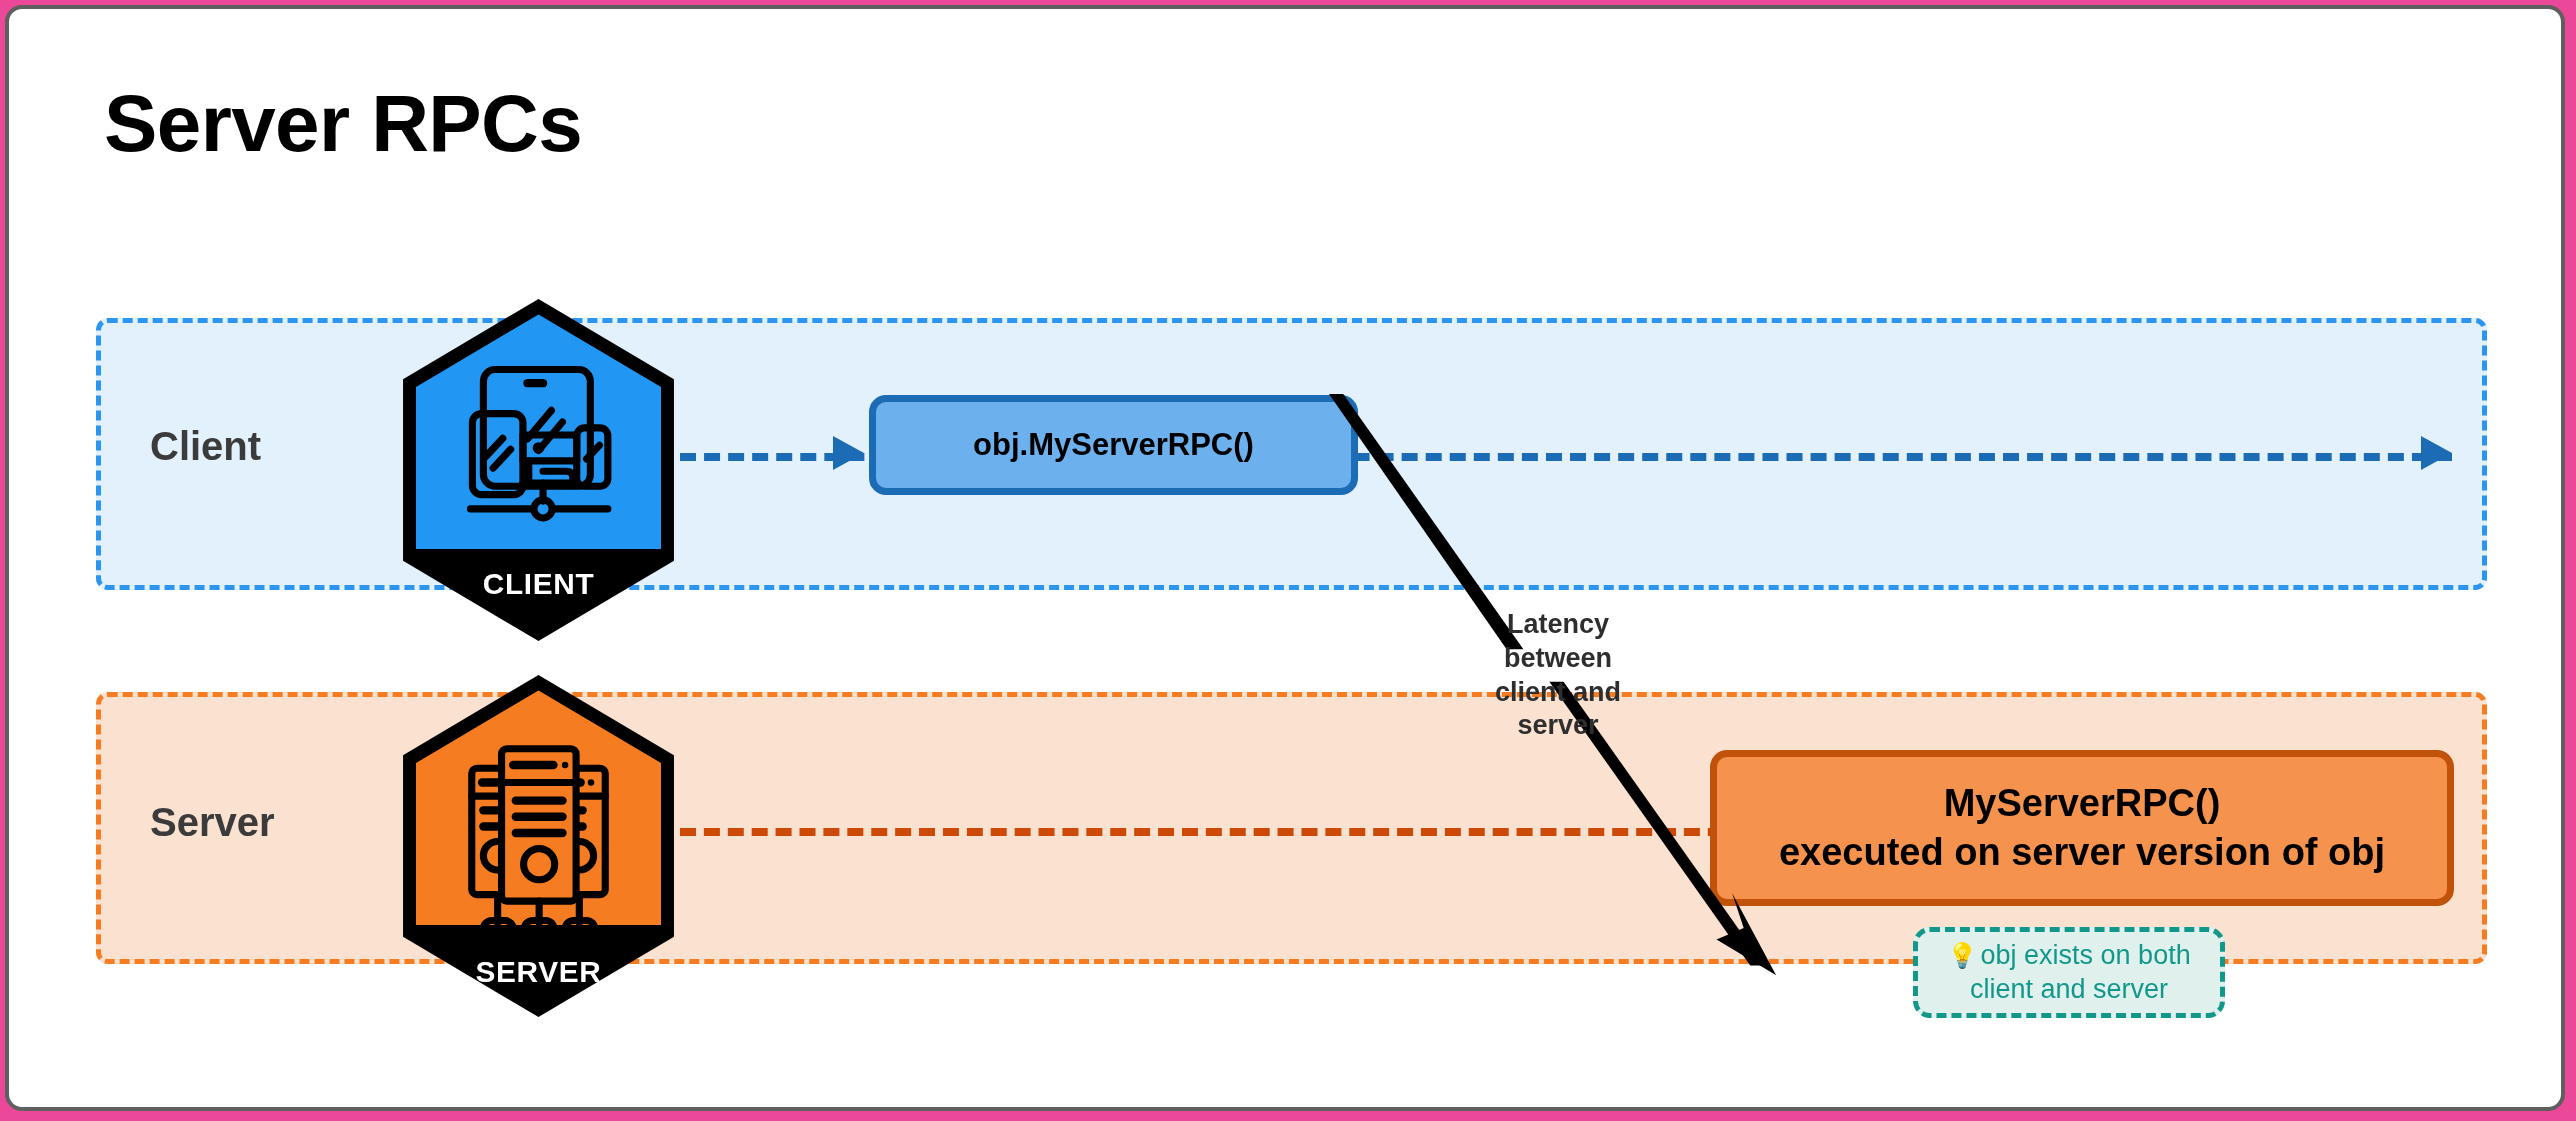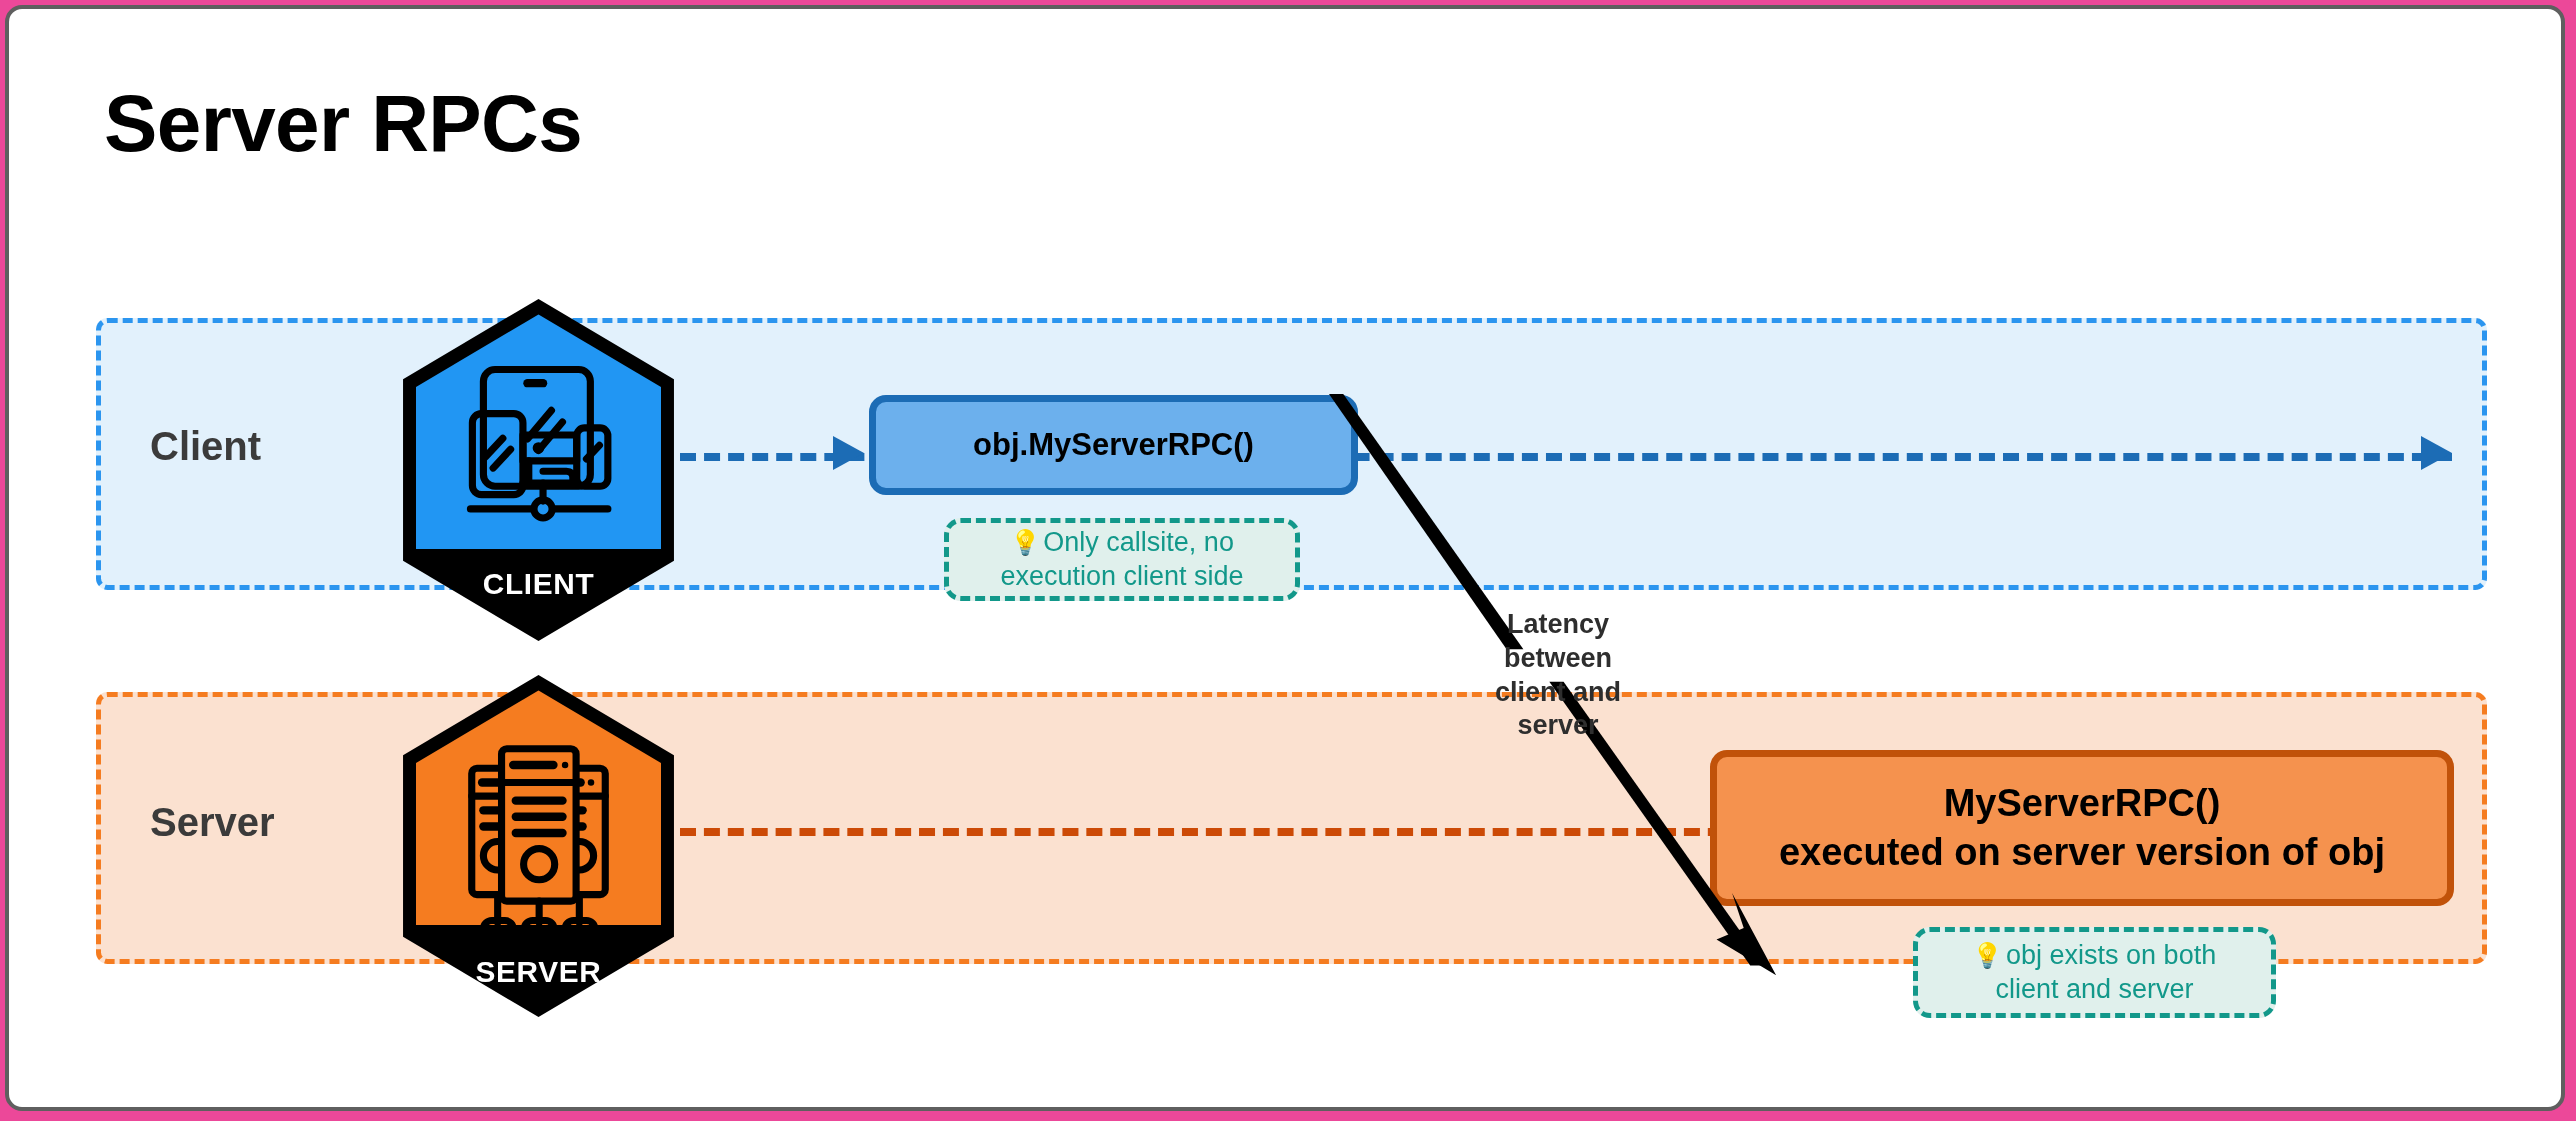--- a/index.html
+++ b/index.html
@@ -139,21 +139,21 @@
     text-align:center;
     background:#e0f0ec;
     border:5.8px dashed #12988a;
     border-radius:17px;
     color:#12988a;
     font-size:27px;
     line-height:1.25;
     padding:3.9px 11.7px;
   }
   .note-client{left:944px;top:518px;width:356px;height:83px;}
-  .note-server{left:1913px;top:927px;width:363px;height:91px;}
+  .note-server{left:1913px;top:927px;width:312px;height:91px;}
   .bulb{color:#12988a;font-size:24.6px;margin-right:2.6px;}
 
   
   .latency-svg{
     position:absolute;
     left:1329px;top:447px;
     width:648px;height:389px;
     overflow:visible;
     pointer-events:none;
   }
@@ -206,26 +206,20 @@
         <circle cx="222" cy="330" r="14"></circle>
         <line x1="110" y1="330" x2="206" y2="330"></line>
         <line x1="238" y1="330" x2="322" y2="330"></line>
       </g>
       <text x="215" y="462" text-anchor="middle" fill="#ffffff" font-family="Liberation Sans, sans-serif" font-size="46" font-weight="bold" letter-spacing="1">CLIENT</text>
     </svg>
   </div>
 
   <div class="proc proc-client">obj.MyServerRPC()</div>
 
-  <div class="note note-client">
-    <span>
-      <span class="bulb">💡</span><span>Only callsite, no</span><br>
-      <span>execution client side</span>
-    </span>
-  </div>
 
   <div class="band band-server"></div>
   <div class="band-label label-server">Server</div>
 
   <div class="rail rail-server"></div>
   <div class="rail-head head-server-mid"></div>
   <div class="rail-head head-server-end"></div>
 
   <div class="hex-wrap hex-server">
     <svg viewBox="0 0 430 540">

